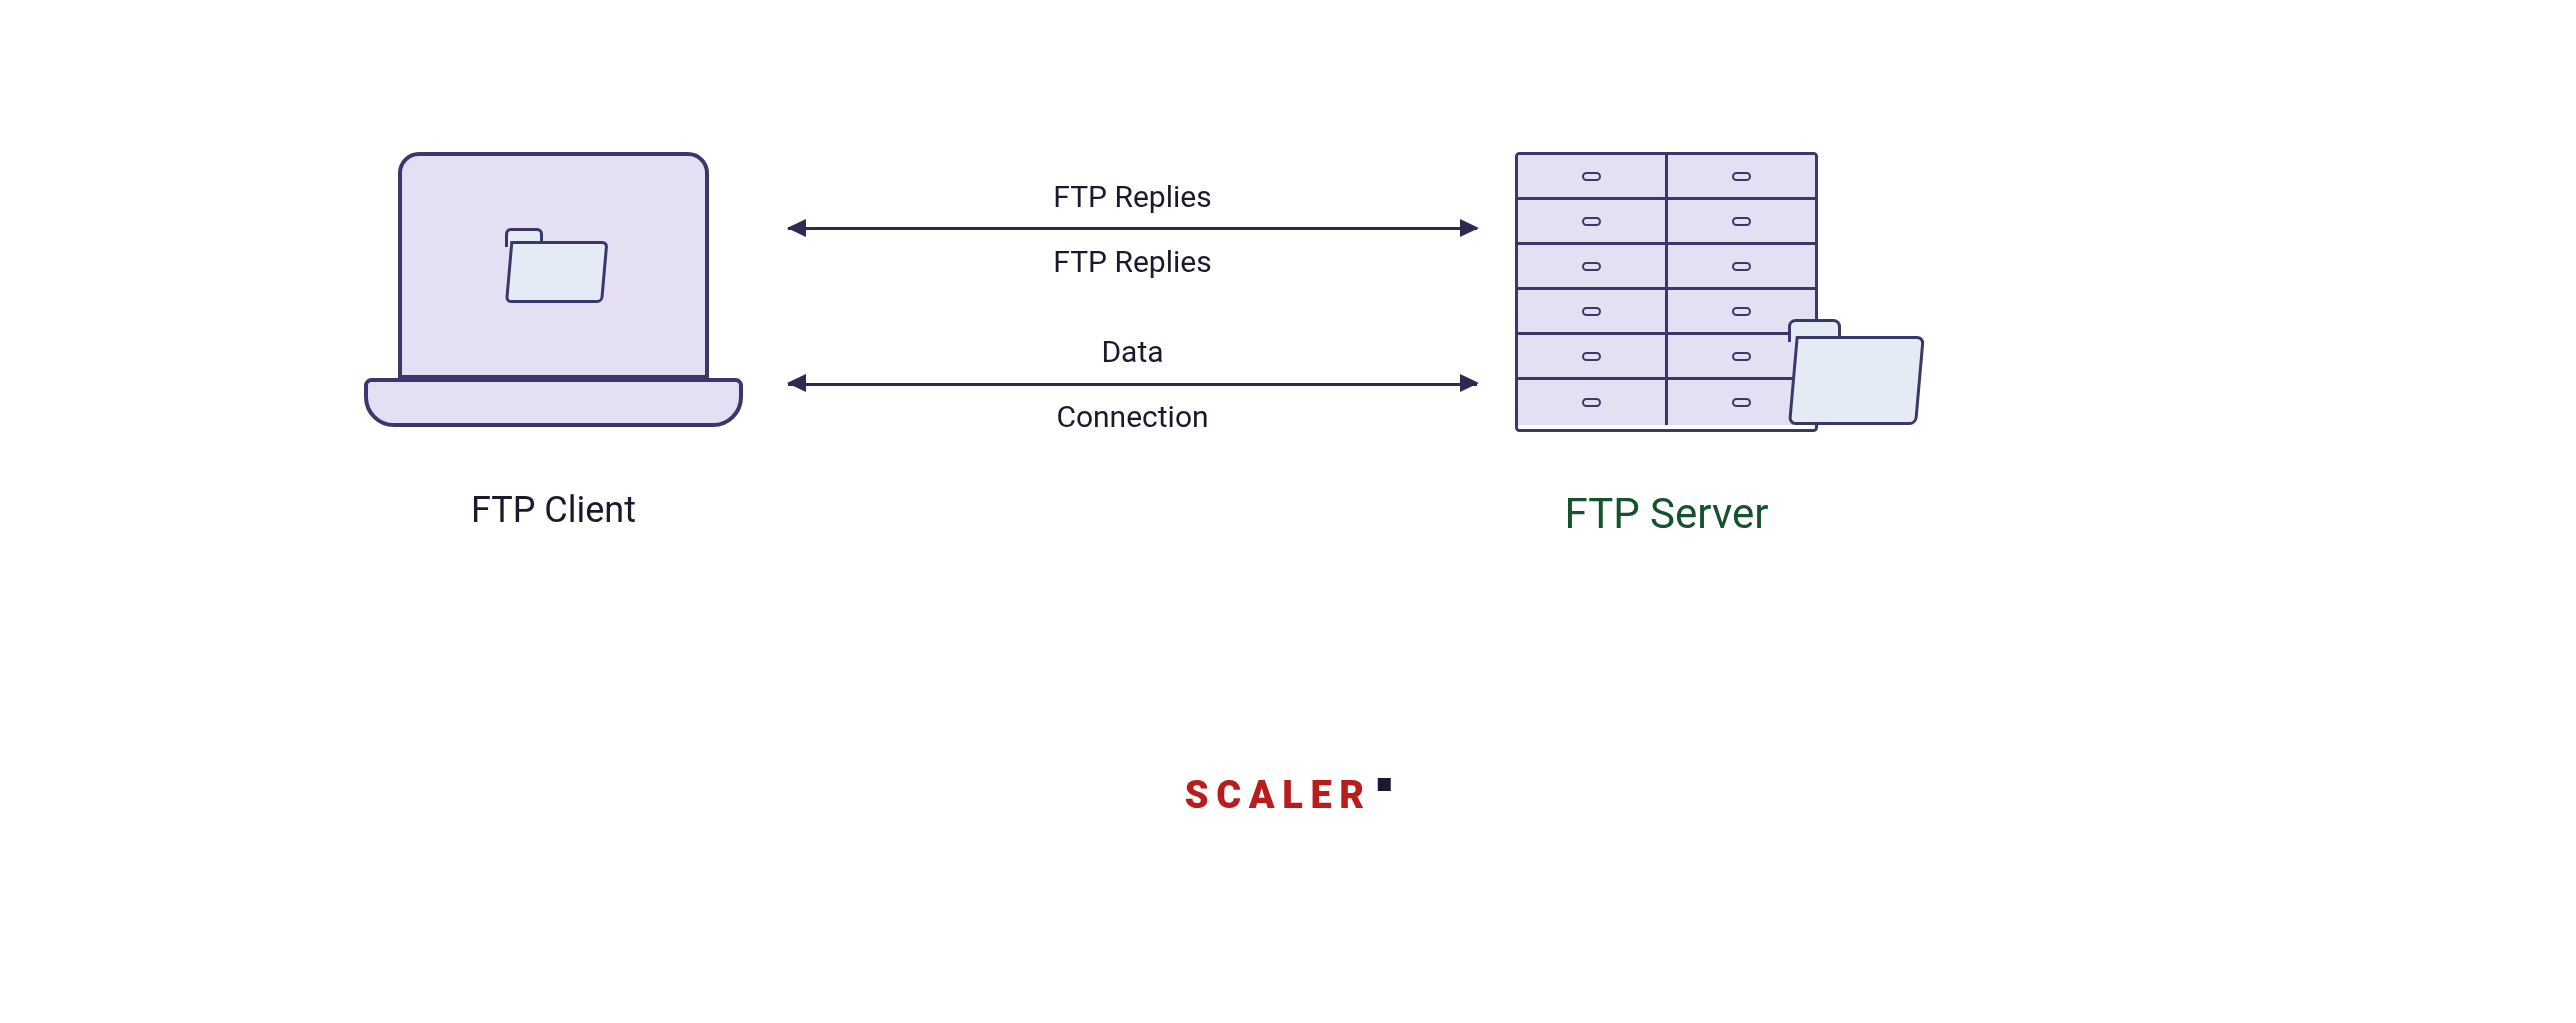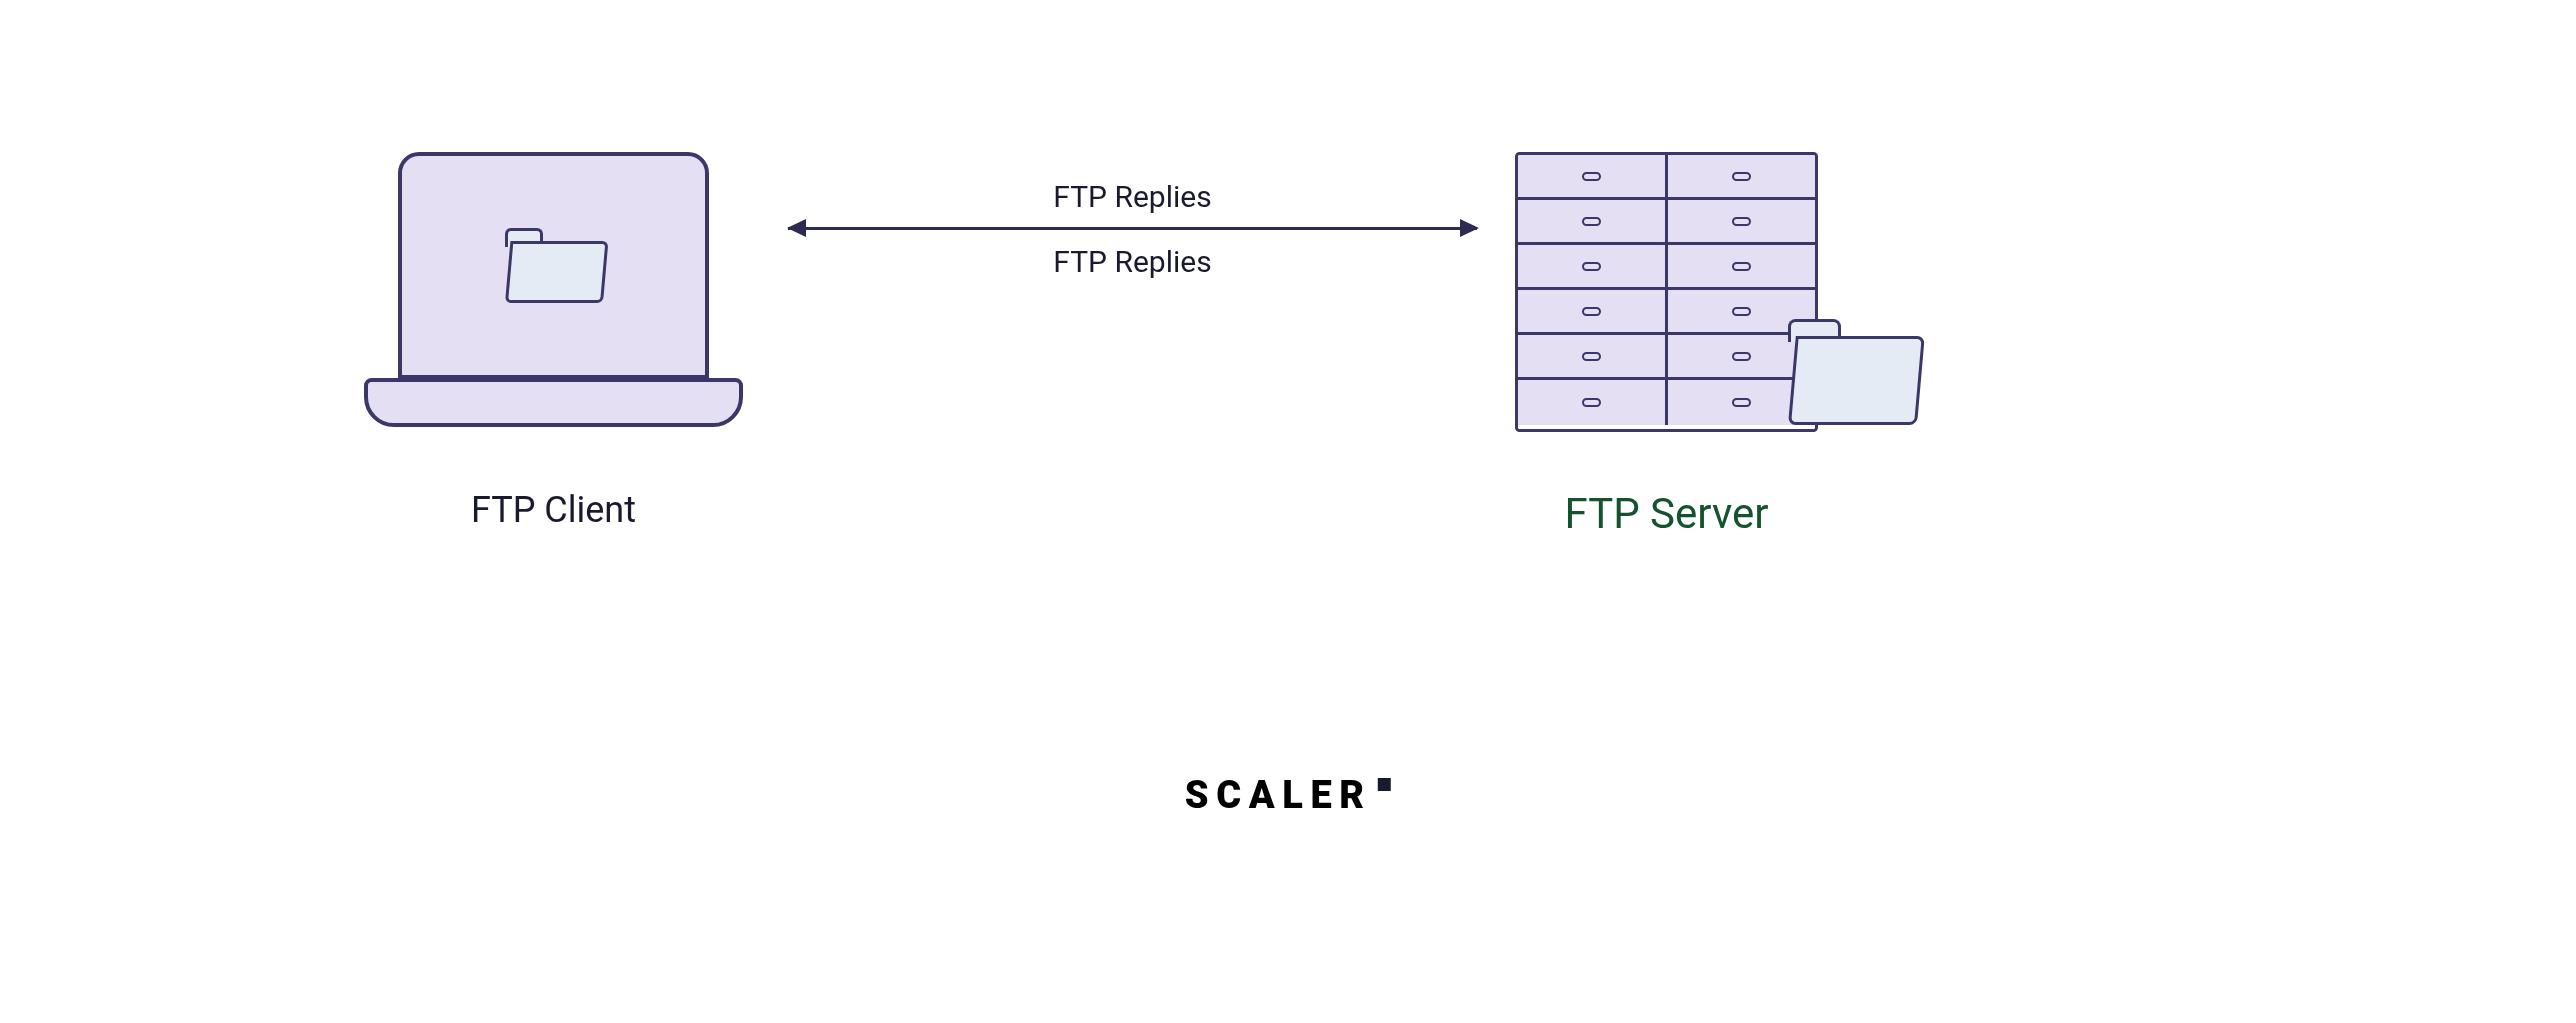--- a/index.html
+++ b/index.html
@@ -216,21 +216,21 @@
       position: absolute;
       left: 50%;
       top: 773px;
       transform: translateX(-50%);
       text-align: center;
     }
     .logo-scaler {
       font-size: 38px;
       font-weight: 900;
       letter-spacing: 7.6px;
-      color: #000000;
+      color: #b91c1c;
       position: relative;
     }
     .logo-square {
       display: inline-block;
       width: 13.6px;
       height: 13.6px;
       background: #1a1a2e;
       margin-left: 6px;
       position: relative;
       top: -16.7px;
@@ -263,20 +263,28 @@
 
   <div class="arrow-container-1">
     <div class="arrow-label-top">FTP Replies</div>
     <div class="arrow-line">
       <div class="arrow-left"></div>
       <div class="arrow-right"></div>
     </div>
     <div class="arrow-label-bottom">FTP Replies</div>
   </div>
 
+  <div class="arrow-container-2">
+    <div class="arrow-label-top">Data</div>
+    <div class="arrow-line">
+      <div class="arrow-left"></div>
+      <div class="arrow-right"></div>
+    </div>
+    <div class="arrow-label-bottom">Connection</div>
+  </div>
 
   <div class="server">
     <div class="server-rack">
       <div class="server-row">
           <div class="server-cell">
             <div class="server-light"></div>
           </div>
           <div class="server-cell">
             <div class="server-light"></div>
           </div>

